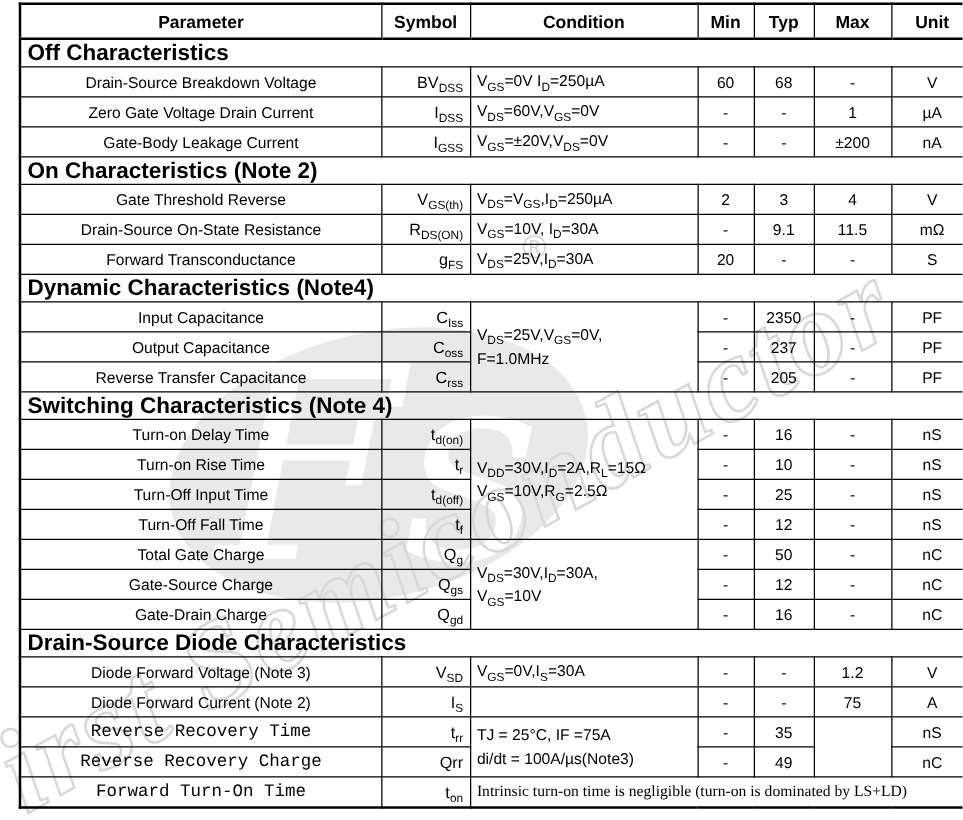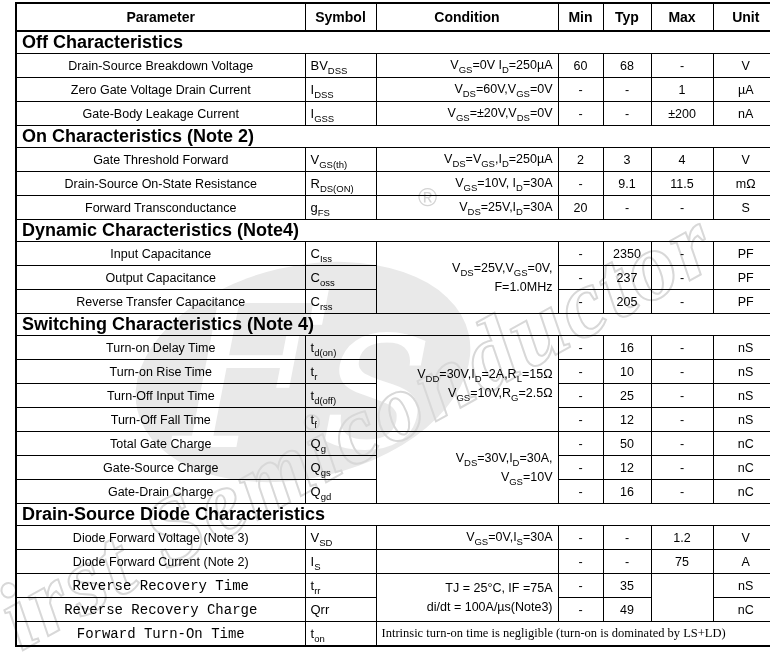--- a/index.html
+++ b/index.html
@@ -24,22 +24,22 @@
   table.spec{border:2px solid #000;margin-left:12px;}
   tr.head th{
     height:26px;font-size:14px;font-weight:bold;text-align:center;
     border-bottom:2px solid #000;
   }
   td.section{
     height:21px;font-size:18px;font-weight:bold;text-align:left;
   }
   td.c-param{height:23px;font-size:12.5px;text-align:center;}
   tr.small td.c-param{font-size:14px;font-family:Liberation Mono, monospace;}
-  td.c-symbol{font-size:13px;text-align:left;}
-  td.c-cond{font-size:12.5px;text-align:right;white-space:pre-line;line-height:19px;}
+  td.c-symbol{font-size:13px;text-align:right;}
+  td.c-cond{font-size:12.5px;text-align:left;white-space:pre-line;line-height:19px;}
   td.c-min, td.c-typ, td.c-max, td.c-unit{font-size:12.5px;text-align:center;}
   td.c-note{font-size:12.5px;text-align:left;font-family:Liberation Serif, serif;}
   sub{font-size:9.5px;line-height:0;}
   col.w-param{width:289px;}
   col.w-symbol{width:71px;}
   col.w-cond{width:182px;}
   col.w-min{width:45px;}
   col.w-typ{width:48px;}
   col.w-max{width:62px;}
   col.w-unit{width:66px;}
@@ -105,21 +105,21 @@
         <td class="c-cond">V<sub>GS</sub>=±20V,V<sub>DS</sub>=0V</td>
         <td class="c-min">-</td>
         <td class="c-typ">-</td>
         <td class="c-max">±200</td>
         <td class="c-unit">nA</td>
       </tr>
       <tr>
         <td colspan="7" class="section">On Characteristics (Note 2)</td>
       </tr>
       <tr>
-        <td class="c-param">Gate Threshold Forward</td>
+        <td class="c-param">Gate Threshold Reverse</td>
         <td class="c-symbol">V<sub>GS(th)</sub></td>
         <td class="c-cond">V<sub>DS</sub>=V<sub>GS</sub>,I<sub>D</sub>=250µA</td>
         <td class="c-min">2</td>
         <td class="c-typ">3</td>
         <td class="c-max">4</td>
         <td class="c-unit">V</td>
       </tr>
       <tr>
         <td class="c-param">Drain-Source On-State Resistance</td>
         <td class="c-symbol">R<sub>DS(ON)</sub></td>

